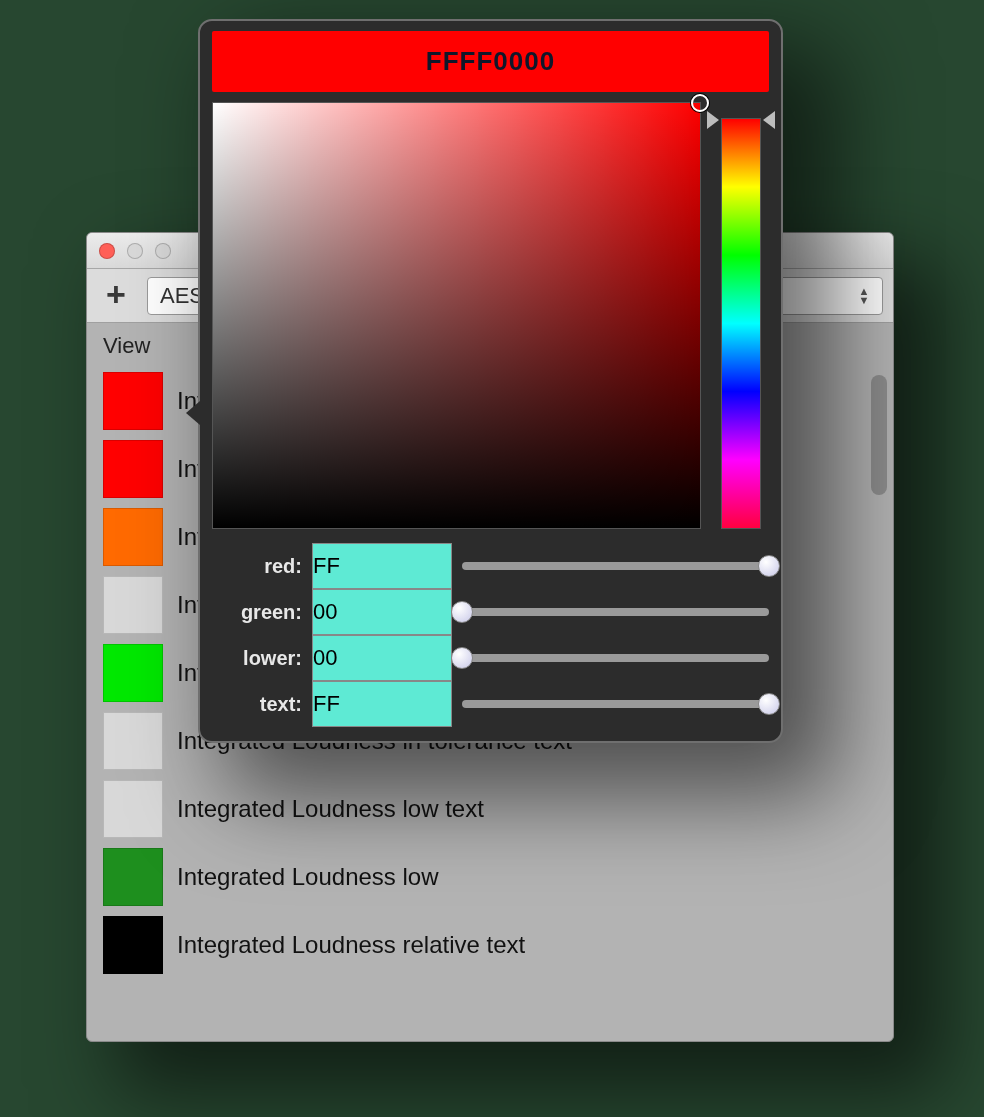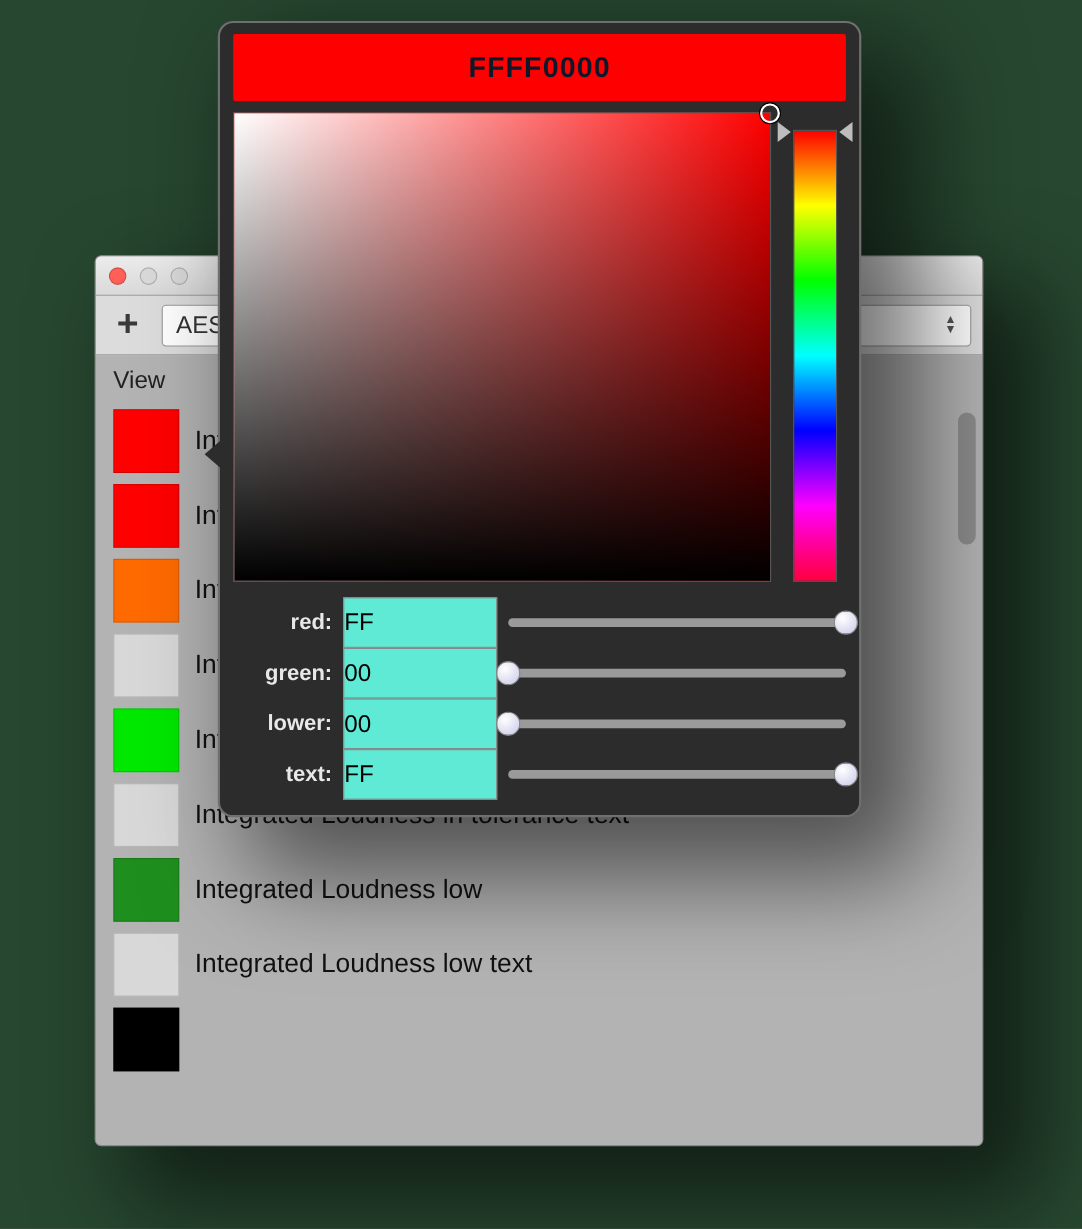--- a/index.html
+++ b/index.html
@@ -310,29 +310,30 @@
         </div>
         <div class="row">
           <div class="swatch" style="background: rgb(0, 232, 0);"></div>
           <div class="row-label">Integrated Loudness in tolerance</div>
         </div>
         <div class="row">
           <div class="swatch" style="background: rgb(216, 216, 216);"></div>
           <div class="row-label">Integrated Loudness in tolerance text</div>
         </div>
         <div class="row">
+          <div class="swatch" style="background: rgb(216, 216, 216);"></div>
+          <div class="row-label">Integrated Loudness low text</div>
+        </div>
+        <div class="row">
           <div class="swatch" style="background: rgb(30, 143, 30);"></div>
           <div class="row-label">Integrated Loudness low</div>
         </div>
         <div class="row">
-          <div class="swatch" style="background: rgb(216, 216, 216);"></div>
-          <div class="row-label">Integrated Loudness low text</div>
-        </div>
-        <div class="row">
           <div class="swatch" style="background: rgb(0, 0, 0);"></div>
+          <div class="row-label">Integrated Loudness relative text</div>
         </div>
       </div>
     <div class="scroll-track">
       <div class="scroll-thumb"></div>
     </div>
   </div>
 </div>
 
 <div class="picker">
   <div class="hexbar" style="background: rgb(255, 0, 0);">FFFF0000</div>

